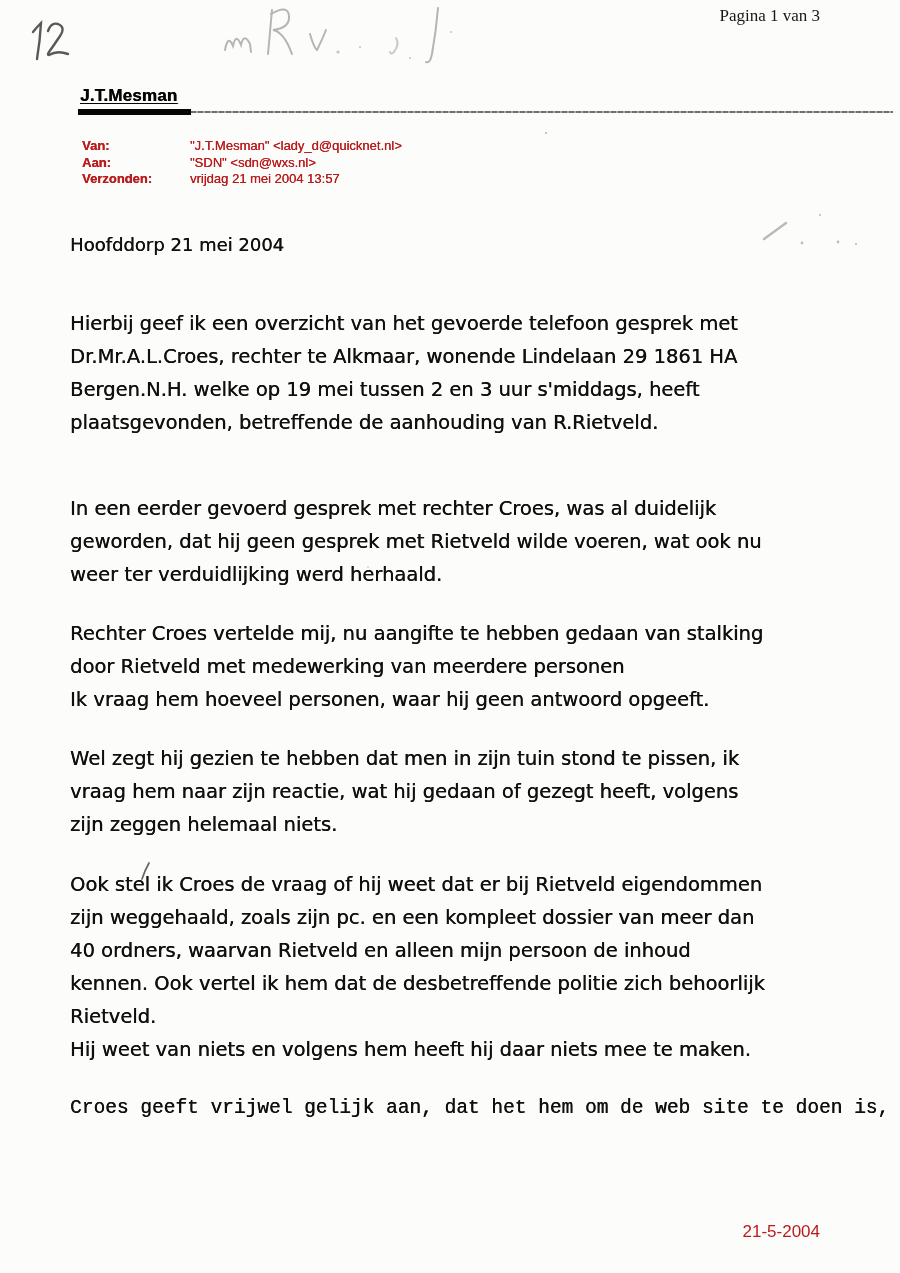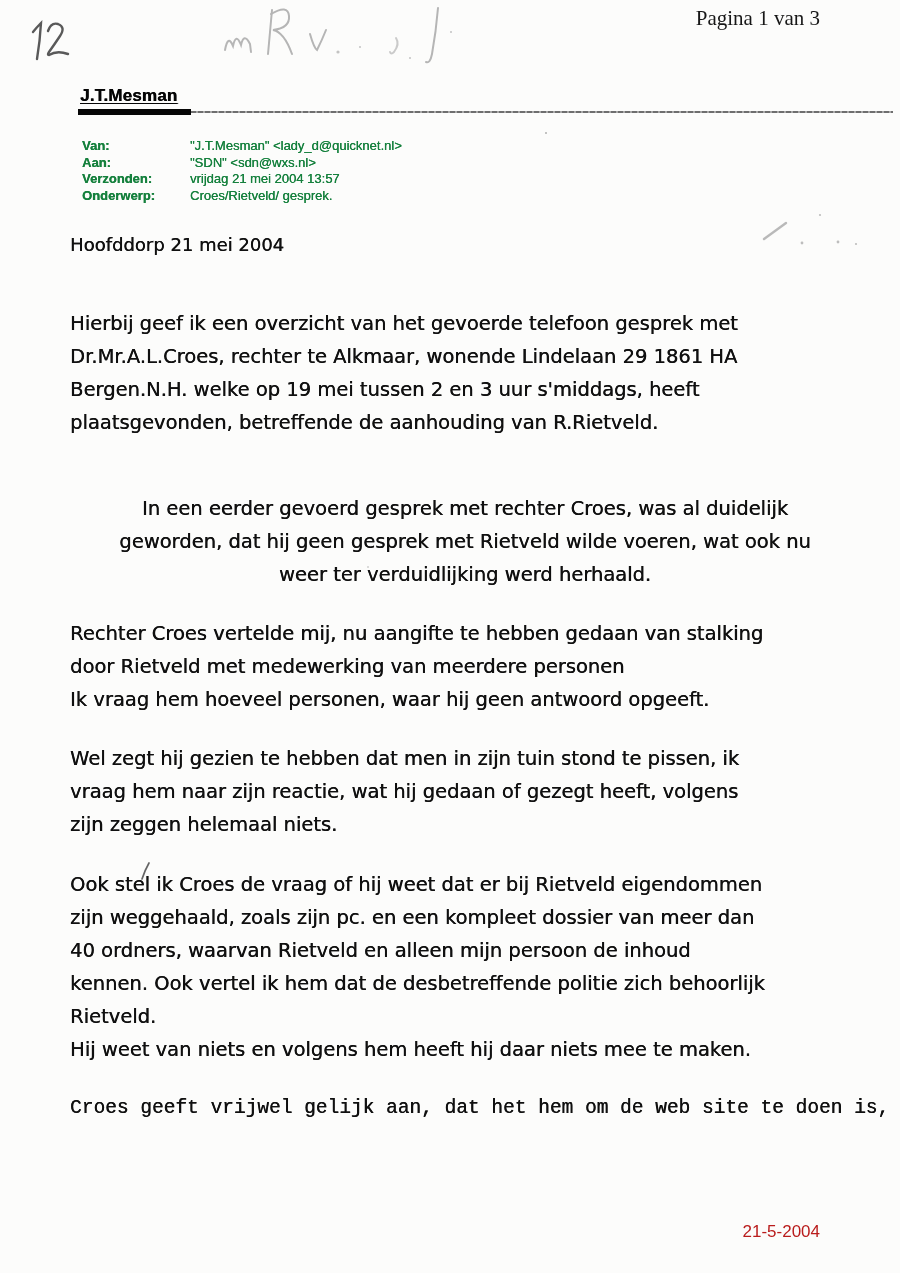--- a/index.html
+++ b/index.html
@@ -12,21 +12,21 @@
     font-family: "DejaVu Sans", sans-serif;
     color: #0e0e0e;
   }
 
   
   .page-indicator {
     position: absolute;
     top: 6px;
     right: 80px;
     font-family: "Liberation Serif", serif;
-    font-size: 21px;
+    font-size: 17px;
     color: #171717;
   }
 
   
   .hw { position: absolute; pointer-events: none; }
   .hw-12 { left: 24px; top: 14px; }
   .hw-note { left: 210px; top: 2px; }
   .hw-pencil { left: 750px; top: 205px; }
   .hw-caret { left: 139px; top: 861px; }
 
@@ -65,42 +65,42 @@
     background: repeating-linear-gradient(90deg, #6e6e6e 0 5px, #a8a8a8 5px 7px);
   }
 
   
   .email-header {
     position: absolute;
     left: 82px;
     top: 138px;
     font-family: "Liberation Sans", sans-serif;
     font-size: 13px;
-    color: #15803d;
+    color: #b91c1c;
   }
   .eh-row { display: flex; line-height: 16.5px; }
   .eh-label { width: 108px; font-weight: bold; text-shadow: .3px 0 0 currentColor; }
   .eh-value { text-shadow: .25px 0 0 currentColor; }
 
   
   .letter-body {
     position: absolute;
     left: 70px;
     top: 228px;
     width: 790px;
     font-size: 19.5px;
     line-height: 33px;
     color: #101010;
     text-shadow: .35px 0 0 currentColor;
   }
   .dateline { font-size: 18px; line-height: 33px; white-space: nowrap; }
   .para { margin: 0; }
   .line { white-space: nowrap; }
   .p1 { margin-top: 46px; }
-  .p2 { margin-top: 53px; text-align: center; }
+  .p2 { margin-top: 53px; }
   .p3 { margin-top: 26px; }
   .p4 { margin-top: 26px; }
   .p5 { margin-top: 27px; }
   .p6 { margin-top: 26px; font-family: Liberation Mono, monospace; }
 
   
   .footer-date {
     position: absolute;
     top: 1222px;
     right: 80px;
@@ -167,24 +167,20 @@
     <span class="eh-value">"J.T.Mesman" &lt;lady_d@quicknet.nl&gt;</span>
   </div>
   <div class="eh-row">
     <span class="eh-label">Aan:</span>
     <span class="eh-value">"SDN" &lt;sdn@wxs.nl&gt;</span>
   </div>
   <div class="eh-row">
     <span class="eh-label">Verzonden:</span>
     <span class="eh-value">vrijdag 21 mei 2004 13:57</span>
   </div>
-  <div class="eh-row">
-    <span class="eh-label">Onderwerp:</span>
-    <span class="eh-value">Croes/Rietveld/ gesprek.</span>
-  </div>
 </div>
 
 <div class="letter-body">
   <div class="dateline">Hoofddorp 21 mei 2004</div>
 
   <div class="para p1">
     <div class="line">Hierbij geef ik een overzicht van het gevoerde telefoon gesprek met</div>
     <div class="line">Dr.Mr.A.L.Croes, rechter te Alkmaar, wonende Lindelaan 29 1861 HA</div>
     <div class="line">Bergen.N.H. welke op 19 mei tussen 2 en 3 uur s'middags, heeft</div>
     <div class="line">plaatsgevonden, betreffende de aanhouding van R.Rietveld.</div>

